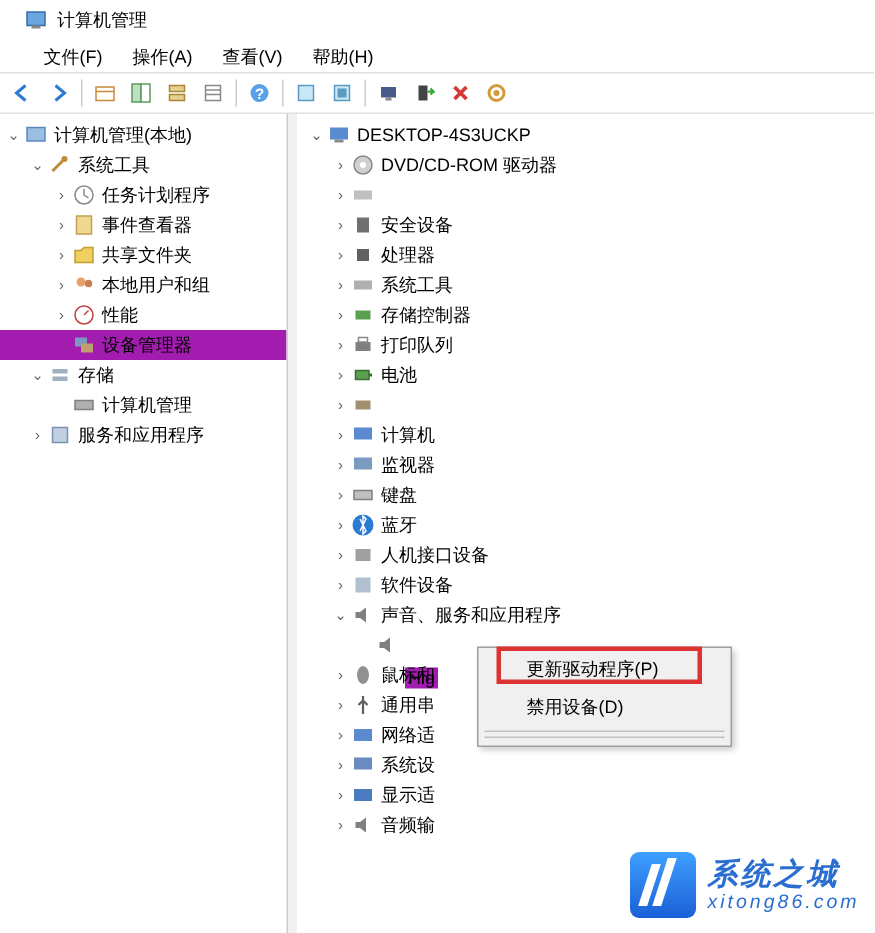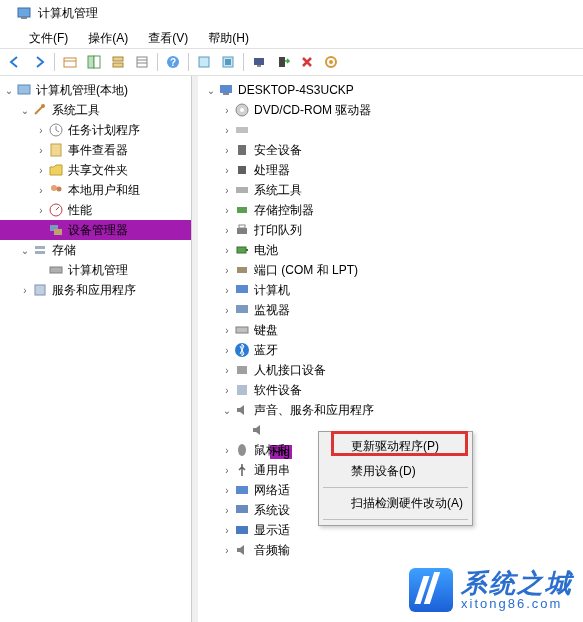--- a/index.html
+++ b/index.html
@@ -17,30 +17,30 @@
 .tree-row { display: flex; align-items: center; height: 20px; padding-right: 4px; white-space: nowrap; }
 .tree-row .expander { width: 14px; text-align: center; color: #666; font-size: 10px; user-select: none; }
 .tree-row .icon { width: 16px; height: 16px; margin-right: 4px; flex-shrink: 0; }
 .tree-row.selected { background: #a21caf; }
 .indent-0 { padding-left: 2px; }
 .indent-1 { padding-left: 18px; }
 .indent-2 { padding-left: 34px; }
 .r-indent-0 { padding-left: 6px; }
 .r-indent-1 { padding-left: 22px; }
 .r-indent-2 { padding-left: 38px; }
-.context-menu { position: absolute; background: #f0f0f0; border: 1px solid #a0a0a0; box-shadow: 2px 2px 4px rgba(0,0,0,.2); padding: 2px; z-index: 10; width: 155px; }
+.context-menu { position: absolute; background: #f0f0f0; border: 1px solid #a0a0a0; box-shadow: 2px 2px 4px rgba(0,0,0,.2); padding: 2px; z-index: 10; width: 170px; }
 .context-menu .item { padding: 4px 20px 4px 30px; white-space: nowrap; }
 .context-menu .sep { height: 1px; background: #c0c0c0; margin: 3px 2px; }
 .highlight-box { position: absolute; border: 3px solid #dd3333; pointer-events: none; z-index: 11; }
 .watermark { position: absolute; right: 10px; bottom: 10px; display: flex; align-items: center; z-index: 5; }
 .watermark .logo-sq { width: 44px; height: 44px; background: linear-gradient(180deg,#3ea0ff,#1b5fd6); border-radius: 6px; margin-right: 8px; position: relative; }
 .watermark .logo-sq:before { content:""; position:absolute; left:10px; top:8px; width:6px; height:28px; background:#fff; transform:skewX(-18deg); }
 .watermark .logo-sq:after { content:""; position:absolute; left:20px; top:4px; width:6px; height:32px; background:#fff; transform:skewX(-18deg); }
-.watermark .txt-main { font-size: 26px; font-weight: bold; color: #2a6fcf; letter-spacing: 2px; line-height: 1; font-style: italic; }
-.watermark .txt-sub { font-size: 13px; color: #2a6fcf; letter-spacing: 2px; }
+.watermark .txt-main { font-size: 20px; font-weight: bold; color: #2a6fcf; letter-spacing: 2px; line-height: 1; font-style: italic; }
+.watermark .txt-sub { font-size: 13px; color: #2a6fcf; letter-spacing: 2px; font-style: italic; }
 svg { display: block; }
 .selected-device { background: #a21caf; display: inline-block; padding: 0 2px; margin-top: 44px; }
 </style>
 </head>
 <body>
 
 <div class="titlebar">
   <span class="icon">
     <svg width="16" height="16">
         <rect x="2" y="3" width="12" height="9" fill="#6aa6e0" stroke="#3a6ca8"></rect>
@@ -334,21 +334,20 @@
         </span>
         <span>电池</span>
       </div>
     <div class="tree-row r-indent-1">
         <span class="expander">›</span>
         <span class="icon">
           <svg width="16" height="16">
             <rect x="3" y="5" width="10" height="6" fill="#a09070"></rect>
           </svg>
         </span>
-        <span>端口 (COM 和 LPT)</span>
       </div>
     <div class="tree-row r-indent-1">
         <span class="expander">›</span>
         <span class="icon">
           <svg width="16" height="16">
             <rect x="2" y="3" width="12" height="8" fill="#5a8ad0"></rect>
           </svg>
         </span>
         <span>计算机</span>
       </div>
@@ -468,21 +467,20 @@
             <path d="M3 6 L6 6 L10 3 L10 13 L6 10 L3 10 Z" fill="#808080"></path>
           </svg>
         </span>
         <span>音频输</span>
       </div>
 
     <div class="context-menu" style="left:120px; top:355px;">
       <div class="item">更新驱动程序(P)</div>
       <div class="item">禁用设备(D)</div>
       <div class="sep"></div>
-      <div class="item">扫描检测硬件改动(A)</div>
       <div class="sep"></div>
     </div>
 
     <div class="highlight-box" style="left:133px; top:355px; width:137px; height:25px;"></div>
 
     <div class="watermark">
       <div class="logo-sq"></div>
       <div>
         <div class="txt-main">系统之城</div>
         <div class="txt-sub">xitong86.com</div>

